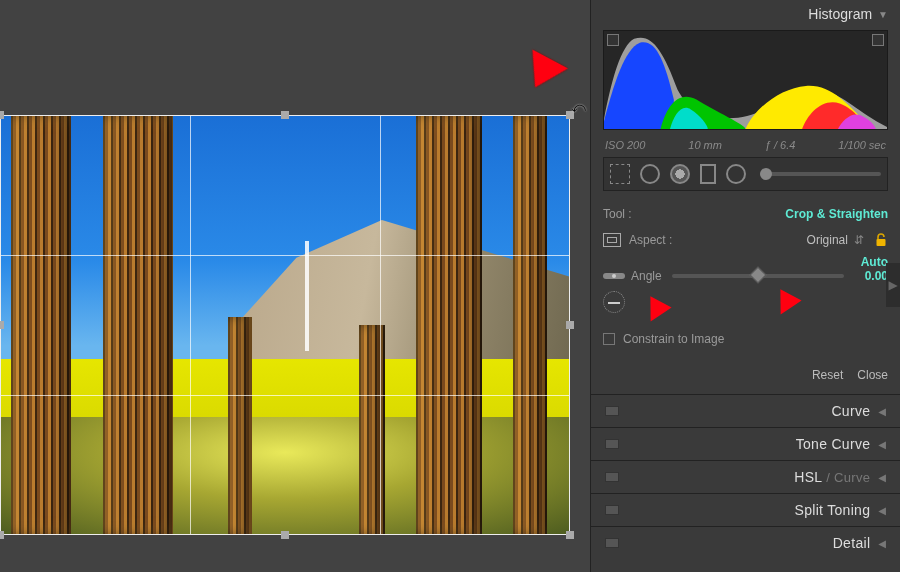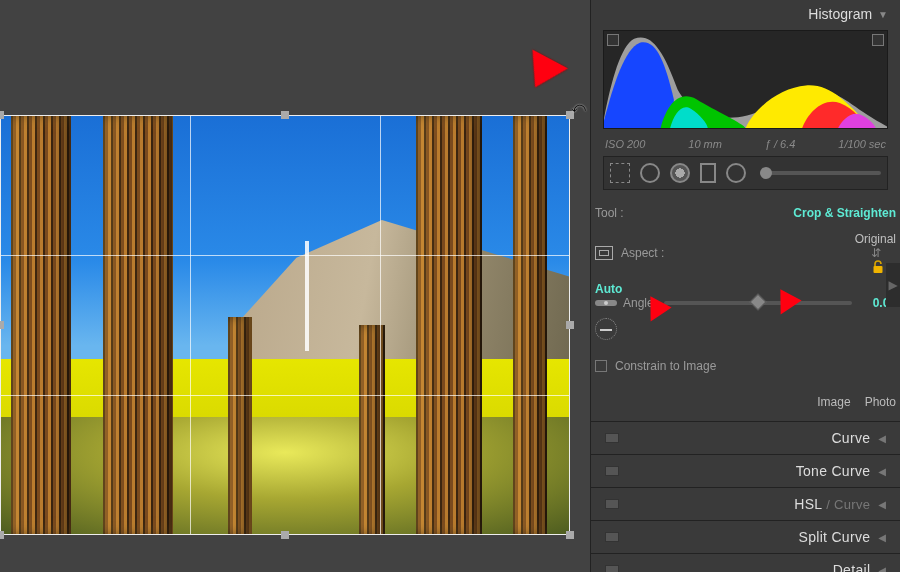--- a/index.html
+++ b/index.html
@@ -44,21 +44,21 @@
   .meta { display:flex; justify-content:space-between; padding:3px 14px 6px; color:#8a8a8a; font-size:11px; font-style:italic; }
   .origrow{ margin:0 12px 8px; padding:5px 6px; background:#333; border:1px solid #222; display:flex; align-items:center; justify-content:space-between; color:#9a9a9a;}
   .origrow .chk{ width:11px; height:11px; border:1px solid #777; margin-right:6px; display:inline-block;}
   .toolstrip{ margin:0 12px 10px; padding:6px; background:#333; border:1px solid #222; display:flex; align-items:center; gap:10px;}
   .ts-box{ width:20px; height:20px; border:1px dashed #888;}
   .ts-circ{ width:20px; height:20px; border:2px solid #888; border-radius:50%; }
   .ts-circ.fill{ background: radial-gradient(circle,#aaa 40%, #555 42%);}
   .ts-rect{ width:16px; height:20px; border:2px solid #888;}
   .ts-slider{ flex:1; height:4px; background:#555; border-radius:2px; position:relative; margin-left:4px;}
   .ts-slider .knob{ position:absolute; left:0; top:-4px; width:12px; height:12px; border-radius:50%; background:#888;}
-  .tool-body{ margin:0 4px; }
+  .tool-body{ margin:0 12px; }
   .trow{ display:flex; align-items:center; justify-content:space-between; padding:6px 0; color:#bfbfbf;}
   .trow .lab{ color:#9a9a9a; }
   .trow .val{ color:#5eead4; font-weight:600;}
   .lock{ width:14px; height:14px; display:inline-block; margin-left:6px;}
   .lock svg{width:100%;height:100%;}
   .aspect-ic{ width:18px; height:14px; border:1.5px solid #aaa; position:relative; margin-right:8px; display:inline-block;}
   .aspect-ic:after{content:"";position:absolute;left:3px;right:3px;top:3px;bottom:3px;border:1px solid #aaa;}
   .level-ic{ width:22px; height:12px; display:inline-block; margin-right:6px;}
   .slider{ flex:1; height:4px; background:#555; border-radius:2px; position:relative; margin:0 10px;}
   .slider .knob{ position:absolute; left:50%; margin-left:-6px; top:-5px; width:12px; height:12px; background:#888; transform:rotate(45deg); border:1px solid #555;}
@@ -156,33 +156,33 @@
     <div class="trow">
       <span class="lab">Tool :</span>
       <span class="val">Crop &amp; Straighten</span>
     </div>
 
     <div class="trow">
       <span style="display:flex;align-items:center;">
         <span class="aspect-ic"></span>
         <span class="lab">Aspect :</span>
       </span>
-      <span style="display:flex;align-items:center;flex-direction:column;">
+      <span style="display:flex;align-items:center;">
         <span>Original</span>
         <span style="margin:0 4px 0 6px;color:#888;">⇵</span>
         <span class="lock">
           <svg viewBox="0 0 14 14">
               <path d="M4 6 V4 a3 3 0 0 1 6 0" fill="none" stroke="#d9a400" stroke-width="1.6"></path>
               <rect x="2.5" y="6" width="9" height="7" rx="1" fill="#f0b400"></rect>
             </svg>
         </span>
       </span>
     </div>
 
-    <div class="trow" style="justify-content:flex-start;padding-top:2px;padding-bottom:0;">
+    <div class="trow" style="justify-content:flex-end;padding-top:2px;padding-bottom:0;">
       <span class="val">Auto</span>
     </div>
 
     <div class="trow" style="padding-top:0;">
       <span style="display:flex;align-items:center;">
         <span class="level-ic">
           <svg viewBox="0 0 22 12">
               <rect x="0" y="3" width="22" height="6" rx="3" fill="#888"></rect>
               <circle cx="11" cy="6" r="2" fill="#ccc"></circle>
             </svg>
@@ -198,43 +198,43 @@
     <div style="padding:2px 0 6px;">
       <span class="angle-dial"></span>
     </div>
 
     <div class="chkrow">
       <span class="chk"></span>
       <span>Constrain to Image</span>
     </div>
 
     <div class="btnrow">
-      <span>Image</span>
-      <span>Photo</span>
+      <span>Reset</span>
+      <span>Close</span>
     </div>
   </div>
 
   <div class="sect">
     <span class="sw"></span>
     <span class="name">Curve</span>
     <span class="tri">◀</span>
   </div>
   <div class="sect">
     <span class="sw"></span>
     <span class="name">Tone Curve</span>
     <span class="tri">◀</span>
   </div>
   <div class="sect">
     <span class="sw"></span>
     <span class="name"><span>HSL</span><span class="sub"> / Curve</span></span>
     <span class="tri">◀</span>
   </div>
   <div class="sect">
     <span class="sw"></span>
-    <span class="name">Split Curve</span>
+    <span class="name">Split Toning</span>
     <span class="tri">◀</span>
   </div>
   <div class="sect">
     <span class="sw"></span>
     <span class="name">Detail</span>
     <span class="tri">◀</span>
   </div>
 
   <div class="arrow sm" style="position:absolute; left:50px; top:300px;"></div>
   <div class="arrow sm" style="position:absolute; left:180px; top:293px;"></div>

